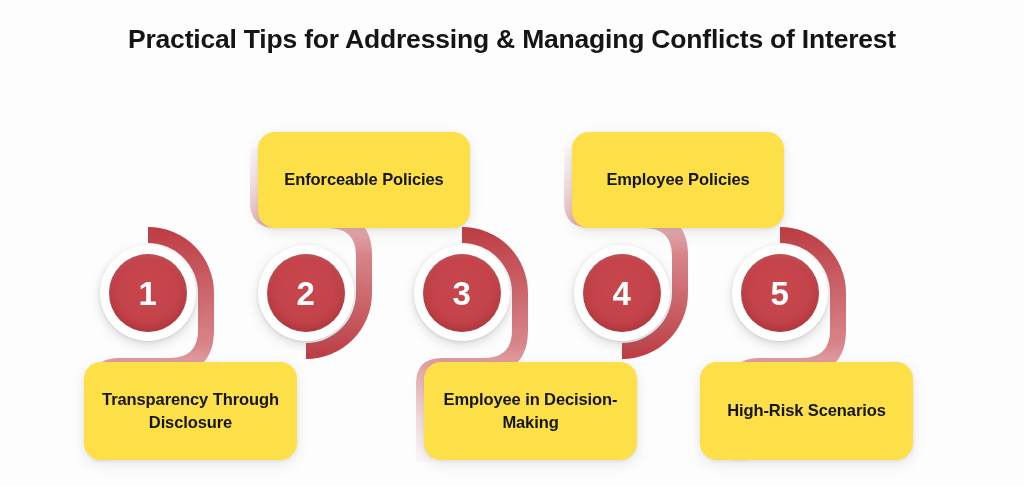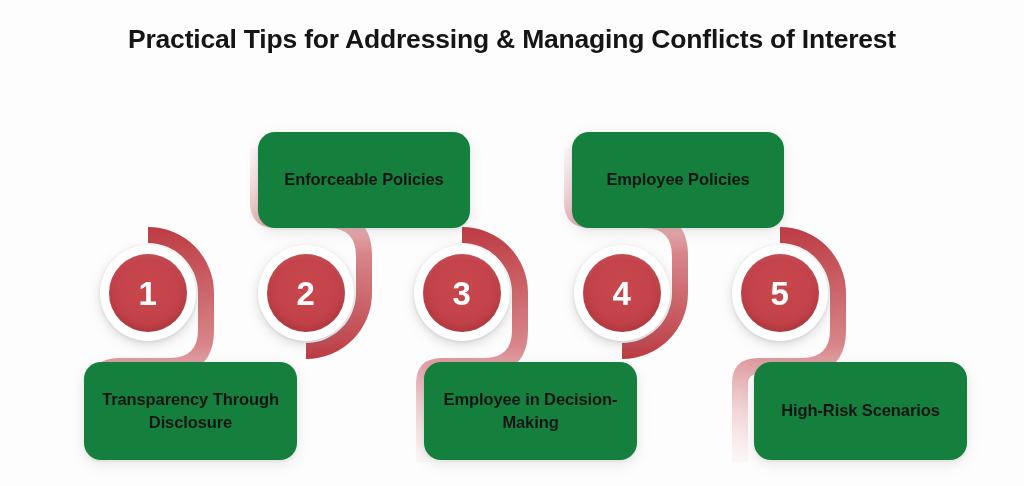--- a/index.html
+++ b/index.html
@@ -40,21 +40,21 @@
     left: 0;
     top: 0;
     width: 1024px;
     height: 486px;
     pointer-events: none;
   }
 
   
   .card {
     position: absolute;
-    background: #15803d;
+    background: #fde047;
     border-radius: 17px;
     box-shadow: 0 4px 13px rgba(120,120,130,0.17),
                 0 1px 3px rgba(120,120,130,0.12);
     display: flex;
     align-items: center;
     justify-content: center;
     text-align: center;
     box-sizing: border-box;
   }
   .card-label {
@@ -66,21 +66,21 @@
     padding: 0 14px;
   }
   .card.top    { width: 212px; height: 96px; top: 132px; }
   .card.bottom { width: 213px; height: 98px; top: 362px; }
 
   .card-top-2 { left: 258px; }
   .card-top-4 { left: 572px; }
 
   .card-bot-1 { left: 84px; }
   .card-bot-3 { left: 424px; }
-  .card-bot-5 { left: 754px; }
+  .card-bot-5 { left: 700px; }
 
   
   .circle-wrap {
     position: absolute;
     width: 96px;
     height: 96px;
     top: 245px;
   }
   .circle-ring {
     position: absolute;

